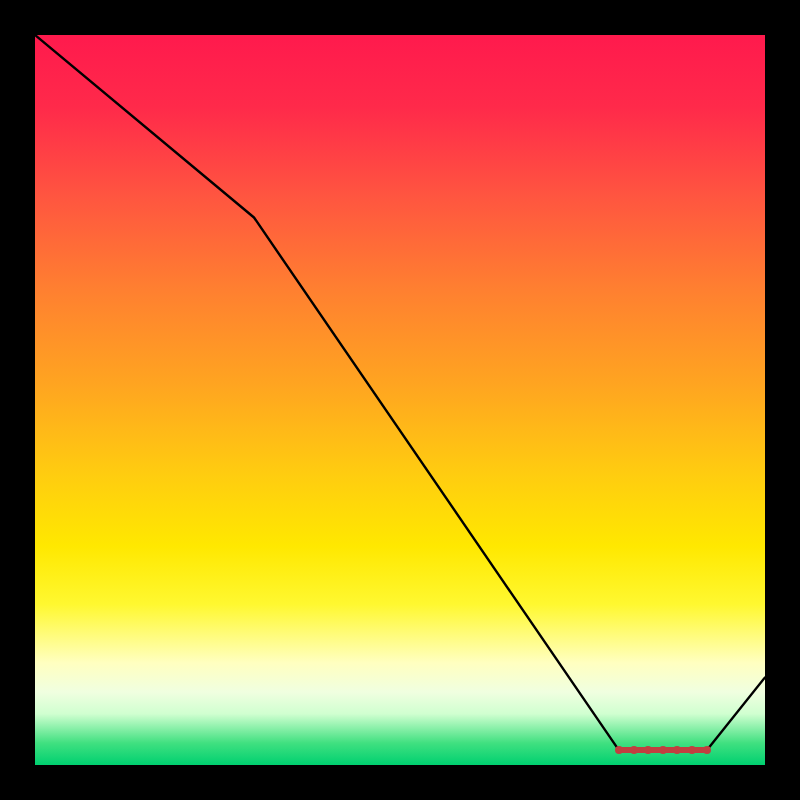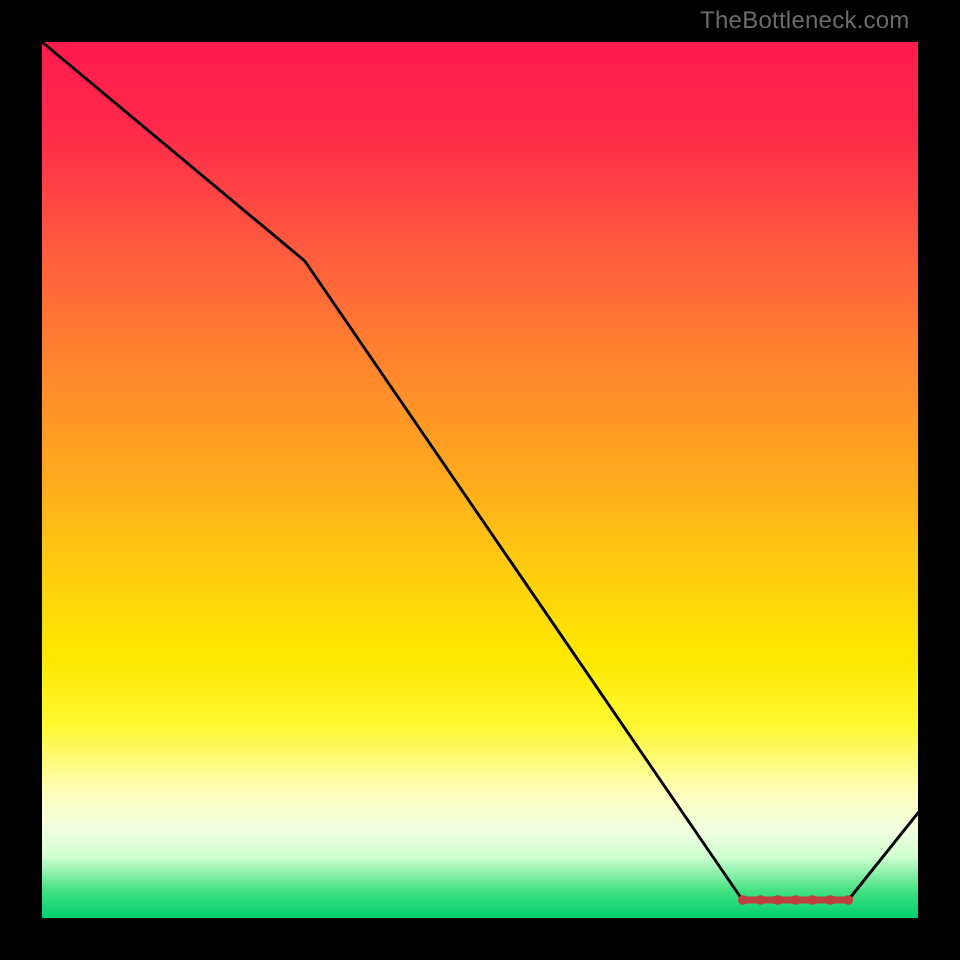--- a/index.html
+++ b/index.html
@@ -58,21 +58,20 @@
     width: 8px; height: 8px;
     background: #c04040;
     border-radius: 50%;
     transform: translate(-50%, -50%);
   }
 </style>
 </head>
 <body>
 
 <div class="frame">
-  <div class="watermark">TheBottleneck.com</div>
   <div class="plot">
     <svg class="curve" viewBox="0 0 730 730" preserveAspectRatio="none">
       <path id="curve-path" fill="none" stroke="#000000" stroke-width="2.4" stroke-linejoin="round" stroke-linecap="round" d="M0.0 0.0 L219.0 182.5 L584.0 715.4 L671.6 715.4 L730.0 642.4"></path>
     </svg>
     <div id="flat-marker" class="flat-marker" style="left: 584px; width: 87.6px; top: 712.4px; background: rgb(192, 64, 64);"></div>
     <div id="dots">
         <div class="dot" style="left: 584px; top: 715.4px; background: rgb(192, 64, 64);"></div>
         <div class="dot" style="left: 598.6px; top: 715.4px; background: rgb(192, 64, 64);"></div>
         <div class="dot" style="left: 613.2px; top: 715.4px; background: rgb(192, 64, 64);"></div>
         <div class="dot" style="left: 627.8px; top: 715.4px; background: rgb(192, 64, 64);"></div>

